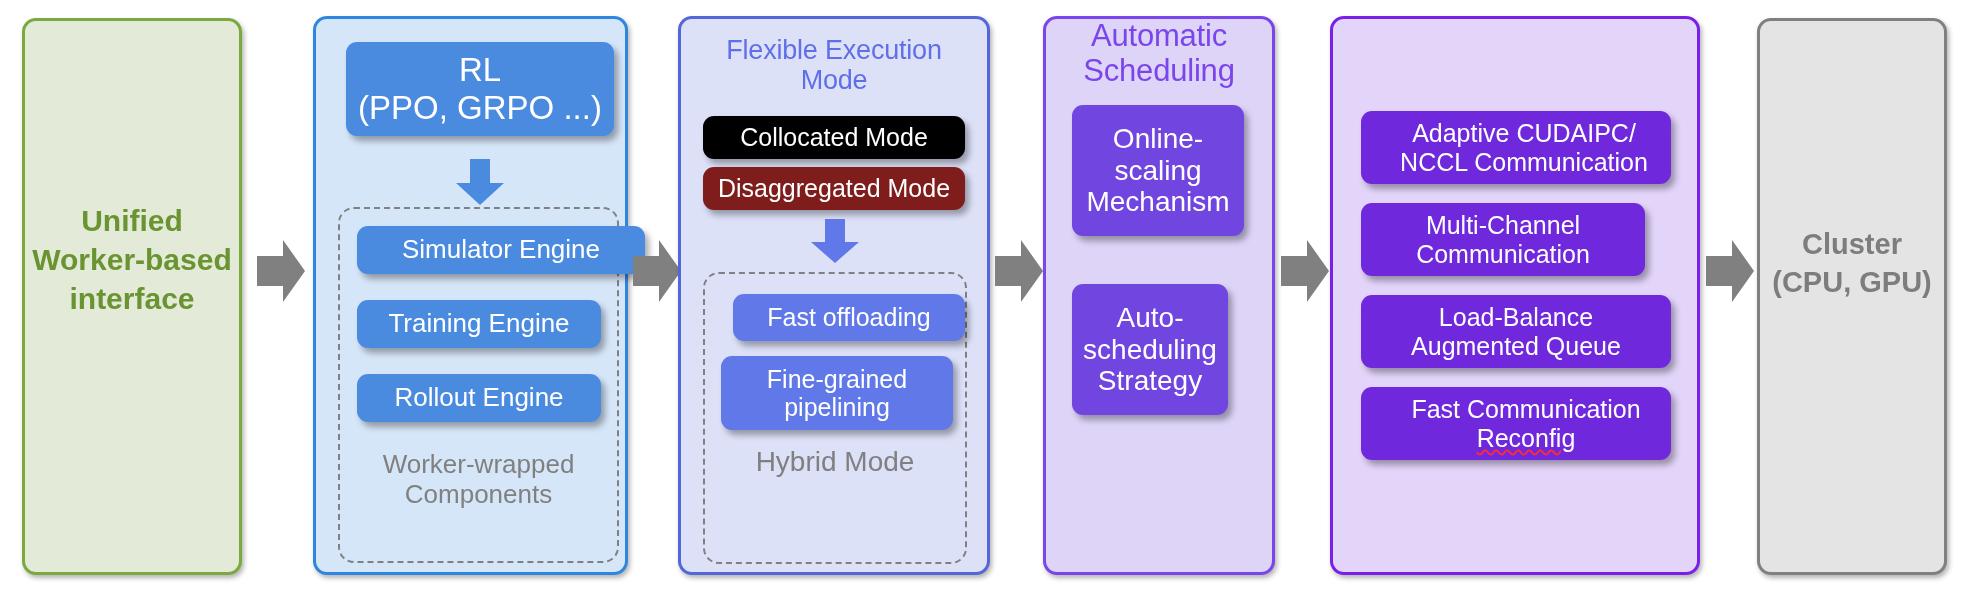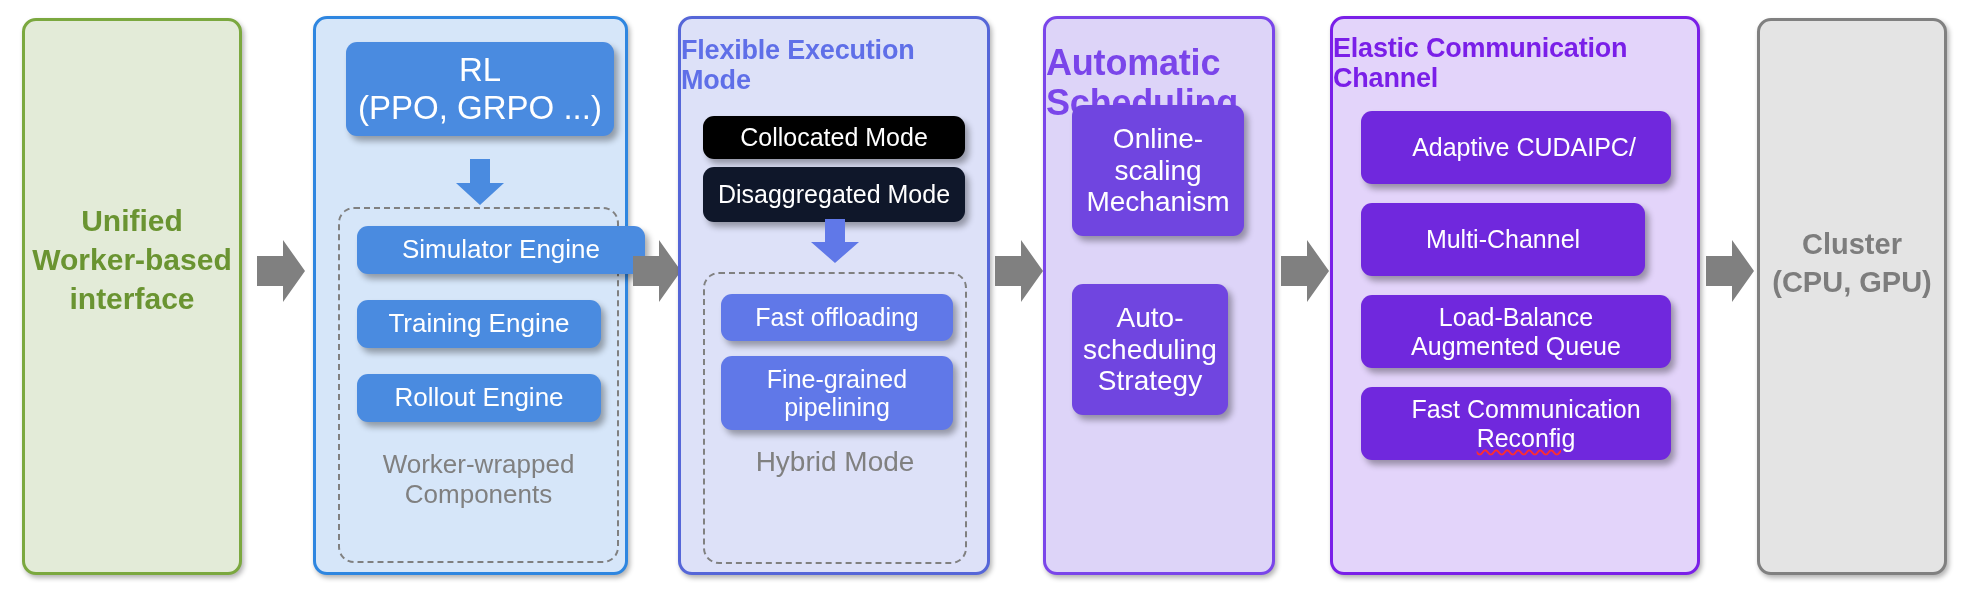--- a/index.html
+++ b/index.html
@@ -11,22 +11,22 @@
   #stage{position:relative;width:1970px;height:594px;}
 
   
   .panel{
     position:absolute;
     border-radius:14px;
     box-sizing:border-box;
     box-shadow:2px 3px 5px rgba(0,0,0,.30);
   }
   .panel-title{
-    text-align:left;
-    font-weight:bold;
+    text-align:center;
+    font-weight:normal;
     line-height:1.12;
     letter-spacing:-0.2px;
   }
 
   
   .center-label{
     position:absolute;left:0;right:0;
     text-align:center;
     font-weight:bold;
     line-height:1.30;
@@ -140,33 +140,33 @@
 
     <div class="panel-title" style="margin-top:16px;color:#5f6fe8;font-size:27px;">
       <div>Flexible Execution</div>
       <div>Mode</div>
     </div>
 
     <div class="box" style="left:22px;top:97px;width:262px;height:43px;background:#000000;font-size:25px;">
       <span>Collocated Mode</span>
     </div>
 
-    <div class="box" style="left:22px;top:148px;width:262px;height:55px;background:#0f172a;font-size:25px;">
+    <div class="box" style="left:22px;top:148px;width:262px;height:43px;background:#7f1d1d;font-size:25px;">
       <span>Disaggregated Mode</span>
     </div>
 
     <div class="down-arrow" style="left:130px;top:200px;">
       <svg width="48" height="44" viewBox="0 0 48 44">
         <path d="M14,0 L34,0 L34,23 L48,23 L24,44 L0,23 L14,23 Z" fill="#6078e8"></path>
       </svg>
     </div>
 
     <div class="dashed" style="left:22px;top:253px;width:264px;height:292px;">
 
-      <div class="box" style="left:16px;top:20px;width:232px;height:47px;background:#6078e8;font-size:25px;">
+      <div class="box" style="left:28px;top:20px;width:232px;height:47px;background:#6078e8;font-size:25px;">
         <span>Fast offloading</span>
       </div>
 
       <div class="box" style="left:16px;top:82px;width:232px;height:74px;background:#6078e8;font-size:25px;">
         <span>Fine-grained pipelining</span>
       </div>
 
       <div class="dashed-label" style="top:172px;font-size:28px;">
         <div>Hybrid Mode</div>
       </div>
@@ -174,21 +174,21 @@
   </div>
 
   <div class="flow-arrow" style="left:995px;top:240px;">
     <svg width="48" height="62" viewBox="0 0 48 62">
       <path d="M0,16 L26,16 L26,0 L48,31 L26,62 L26,46 L0,46 Z" fill="#808080"></path>
     </svg>
   </div>
 
   <div class="panel" style="left:1043px;top:16px;width:232px;height:559px;background:#ddd4f8;border:3px solid #7a45ea;">
 
-    <div class="panel-title" style="margin-top:24px;color:#7a45ea;font-size:36px;">
+    <div class="panel-title" style="margin-top:0;color:#7a45ea;font-size:31px;">
       <div>Automatic</div>
       <div>Scheduling</div>
     </div>
 
     <div class="box" style="left:26px;top:86px;width:172px;height:131px;background:#7045e0;font-size:28px;">
       <div>
         <div>Online-</div>
         <div>scaling</div>
         <div>Mechanism</div>
       </div>
@@ -204,34 +204,32 @@
   </div>
 
   <div class="flow-arrow" style="left:1281px;top:240px;">
     <svg width="48" height="62" viewBox="0 0 48 62">
       <path d="M0,16 L26,16 L26,0 L48,31 L26,62 L26,46 L0,46 Z" fill="#808080"></path>
     </svg>
   </div>
 
   <div class="panel" style="left:1330px;top:16px;width:370px;height:559px;background:#e3d4fa;border:3px solid #7a1fe8;">
 
-    <div class="panel-title" style="margin-top:14px;color:#7a1fe8;font-size:27px;">
-      <div>Elastic Communication</div>
-      <div>Channel</div>
-    </div>
 
     <div class="box" style="left:28px;top:92px;width:310px;height:73px;background:#7028dd;font-size:25px;padding-left:16px;">
       <div>
         <div>Adaptive CUDAIPC/</div>
+        <div>NCCL Communication</div>
       </div>
     </div>
 
     <div class="box" style="left:28px;top:184px;width:284px;height:73px;background:#7028dd;font-size:25px;">
       <div>
         <div>Multi-Channel</div>
+        <div>Communication</div>
       </div>
     </div>
 
     <div class="box" style="left:28px;top:276px;width:310px;height:73px;background:#7028dd;font-size:25px;">
       <div>
         <div>Load-Balance</div>
         <div>Augmented Queue</div>
       </div>
     </div>
 

